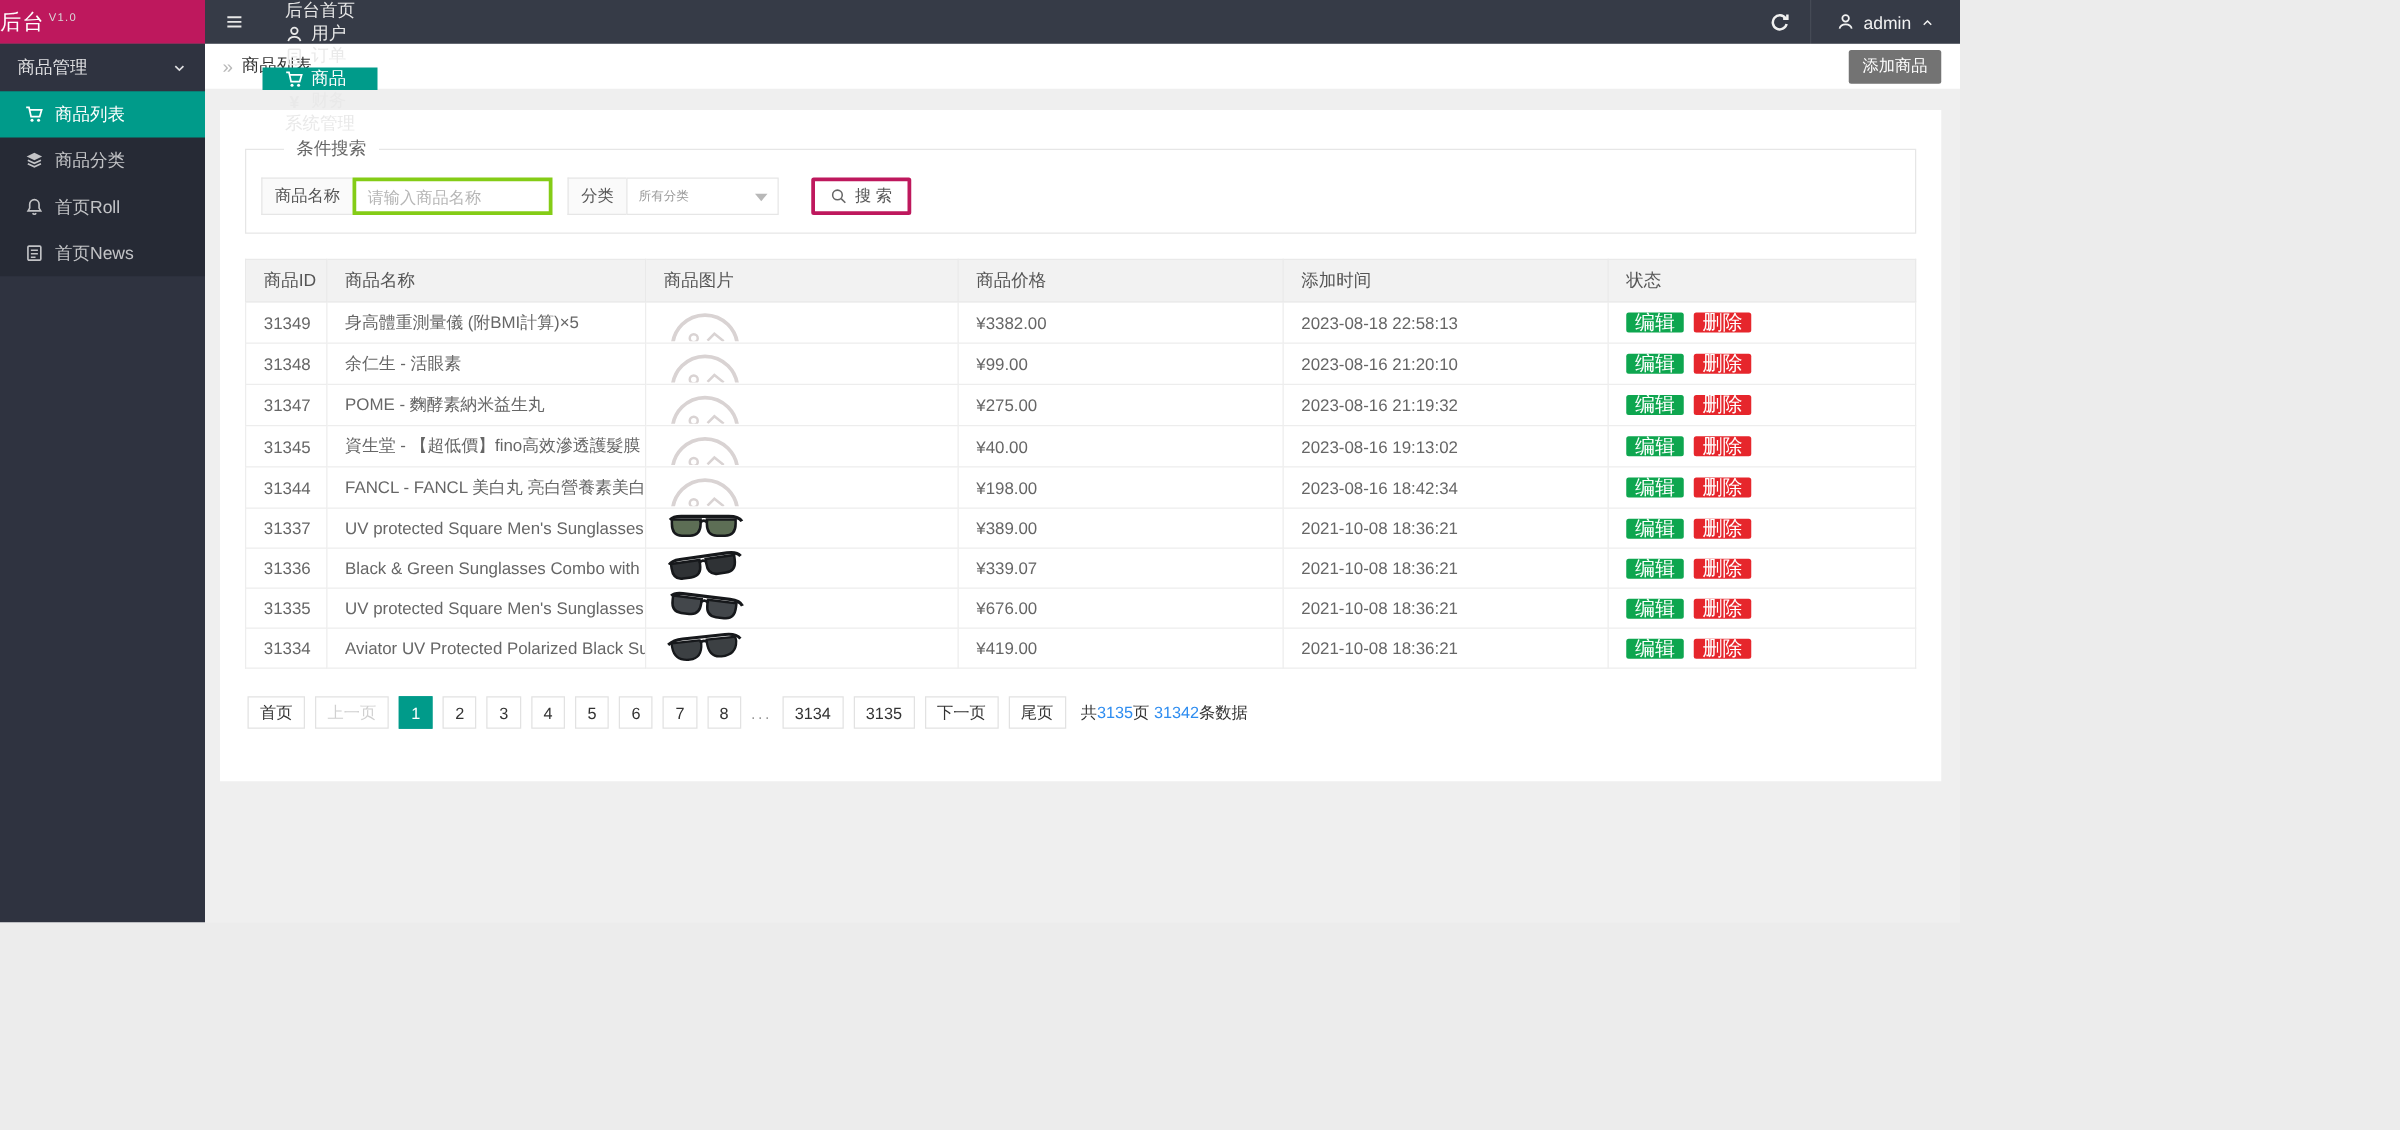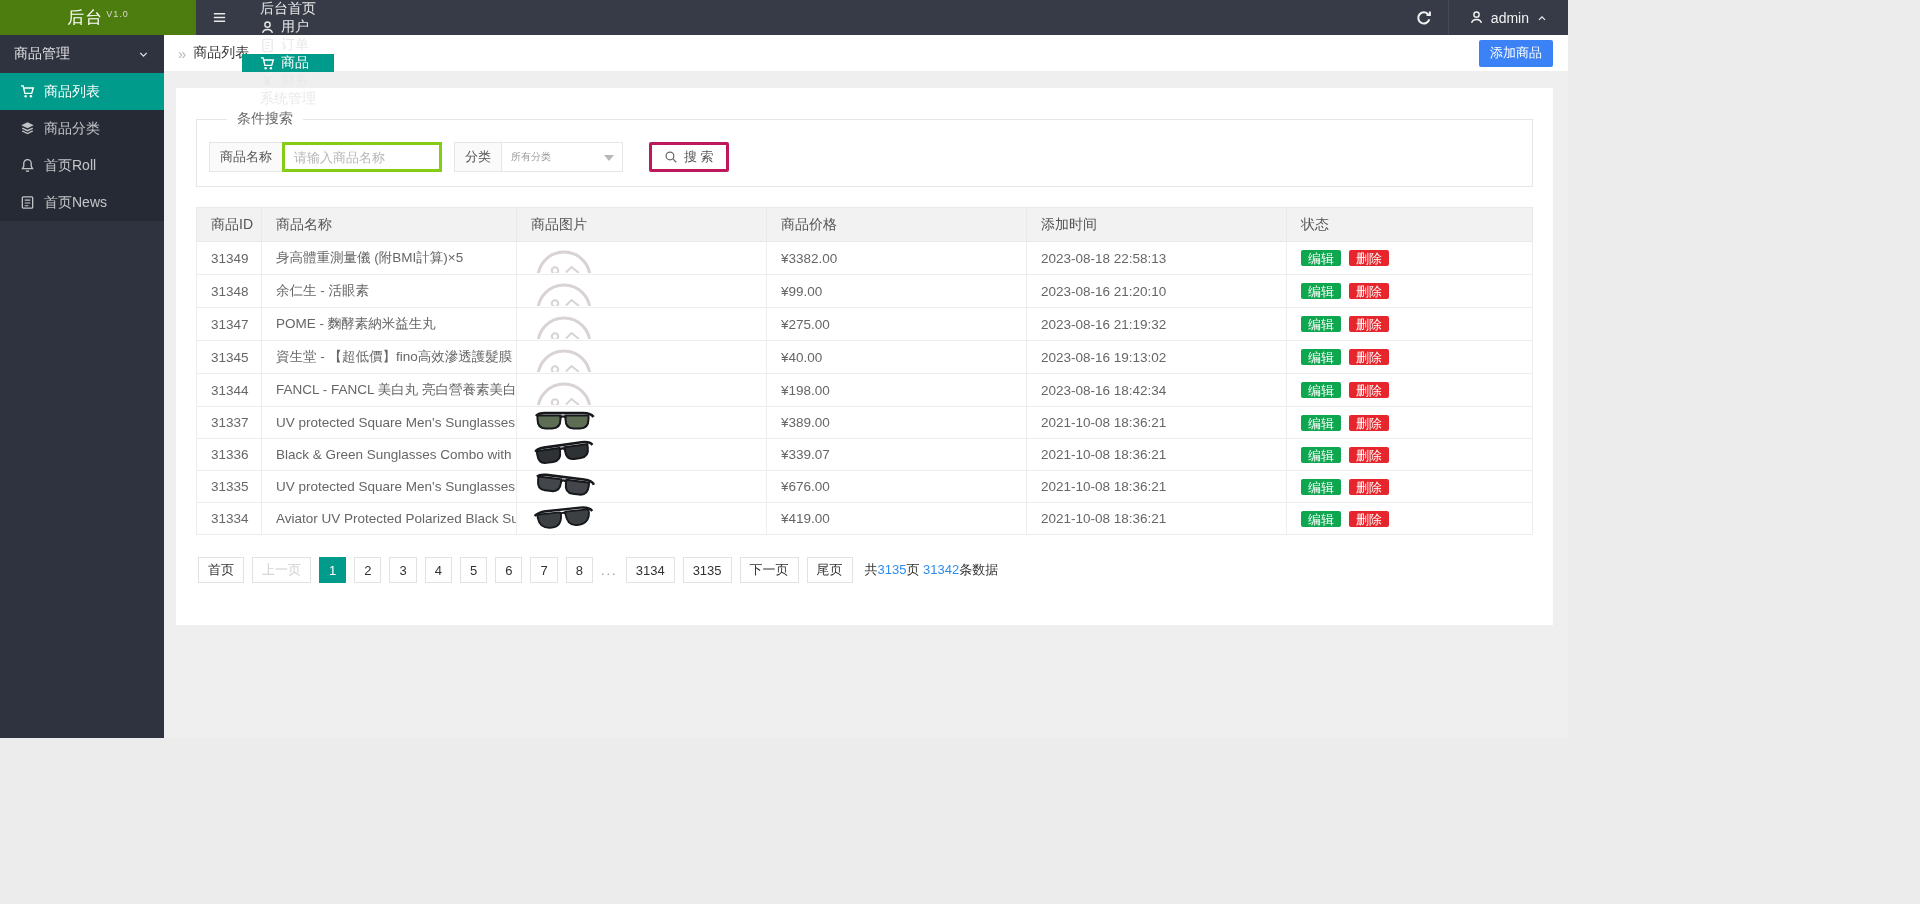--- a/index.html
+++ b/index.html
@@ -2,21 +2,21 @@
 <html><head>
 <meta charset="utf-8">
 <style>
   * { margin:0; padding:0; box-sizing:border-box; }
   html,body { width:1920px; height:904px; background:#ececec; font-family:"Liberation Sans","DejaVu Sans",sans-serif; }
   .stage { position:relative; width:1920px; height:904px; background:#ececec; overflow:hidden; }
   .app { position:absolute; top:0; left:0; width:1568px; height:738px; background:#efefef; overflow:hidden; }
 
   
   .navbar { position:relative; height:35px; background:#363b47; display:flex; align-items:stretch; color:#f2f2f2; }
-  .logo { width:196px; background:#4d7c0f; color:#fff; display:flex; align-items:center; justify-content:center; font-size:17px; letter-spacing:1px; }
+  .logo { width:164px; background:#be185d; color:#fff; display:flex; align-items:center; font-size:17px; letter-spacing:1px; }
   .logo sup { font-size:9px; margin-left:3px; color:#d8d8d8; transform:translateY(-4px); }
   .nav-burger { width:46px; display:flex; align-items:center; justify-content:center; cursor:pointer; color:#e8e8e8; }
   .nav-items { display:flex; align-items:stretch;flex-direction:column; }
   .nav-item { display:flex; align-items:center; gap:6px; padding:0 18px; font-size:14px; color:#e9e9e9; cursor:pointer; }
   .nav-item.active { background:#009b8a; color:#fff; }
   .nav-item .ni { display:inline-flex; width:15px; height:15px; align-items:center; justify-content:center; }
   .nav-item .yen { font-size:14px; font-weight:bold; }
   .nav-right { margin-left:auto; display:flex; align-items:stretch; }
   .nav-refresh { width:48px; display:flex; align-items:center; justify-content:center; cursor:pointer; color:#f0f0f0; }
   .nav-user { display:flex; align-items:center; gap:7px; padding:0 20px; border-left:1px solid rgba(255,255,255,.08); font-size:14px; cursor:pointer; }
@@ -28,21 +28,21 @@
   .side-items { background:#262a35; }
   .side-item { height:37px; display:flex; align-items:center; gap:9px; padding-left:20px; color:rgba(255,255,255,.72); font-size:14px; cursor:pointer; }
   .side-item.active { background:#009b8a; color:#fff; }
   .side-item .si { display:inline-flex; width:15px; height:15px; align-items:center; justify-content:center; }
 
   
   .main { margin-left:164px; height:703px; }
   .crumb-bar { height:36px; background:#fff; display:flex; align-items:center; padding:0 15px 0 14px; }
   .crumb-ico { color:#b9b9b9; font-size:15px; margin-right:7px; }
   .crumb-title { color:#333; font-size:14px; }
-  .add-btn { margin-left:auto; background:#3b82f6; color:#fff; border:none; font-size:13px; height:27px; padding:0 11px; border-radius:2px; cursor:pointer; font-family:inherit; }
+  .add-btn { margin-left:auto; background:#737373; color:#fff; border:none; font-size:13px; height:27px; padding:0 11px; border-radius:2px; cursor:pointer; font-family:inherit; }
 
   .content { padding:17px 15px 0 12px; }
   .card { background:#fff; padding:20px 20px 42px 20px; }
 
   
   fieldset.search { border:1px solid #e6e6e6; margin:2px 0 0 0; padding:10px 0 14px 12px; }
   fieldset.search legend { margin-left:18px; padding:0 10px; color:#666; font-size:14px; }
   .search-row { display:flex; align-items:center; gap:12px; margin-top:4px; }
   .ig { display:flex; align-items:stretch; height:30px; }
   .ig-label { display:flex; align-items:center; padding:0 10px; background:#fafafa; border:1px solid #e6e6e6; border-right:none; color:#555; font-size:13px; white-space:nowrap; }
@@ -50,21 +50,21 @@
   .ig-input::placeholder { color:#b6b6b6; }
   .ig-select { position:relative; width:122px; border:1px solid #e6e6e6; display:flex; align-items:center; padding:0 24px 0 9px; font-size:10px; color:#999; cursor:pointer; background:#fff; }
   .ig-select .arr { position:absolute; right:8px; top:12px; width:0; height:0; border-left:5px solid transparent; border-right:5px solid transparent; border-top:6px solid #b8b8b8; }
   .search-btn { margin-left:14px; height:30px; display:inline-flex; align-items:center; gap:6px; padding:0 12px; background:#fff; border:3px solid #be185d; border-radius:2px; color:#555; font-size:13px; cursor:pointer; font-family:inherit;text-align:center; }
 
   
   table.goods { width:100%; border-collapse:collapse; margin-top:20px; table-layout:fixed; }
   table.goods th { background:#f2f2f2; border:1px solid #e9e9e9; height:34px; text-align:left; padding-left:14px; font-weight:normal; color:#555; font-size:14px; }
   table.goods td { border:1px solid #ededed; height:32px; padding-left:14px; color:#666; font-size:13.5px; white-space:nowrap; overflow:hidden; background:#fff; }
   td.img-cell { padding:1px 0 1px 13px; }
-  .badge { display:inline-block; height:16px; line-height:18px; padding:0 7px; border-radius:2px; color:#fff; font-size:13px; cursor:pointer; border:none; font-family:inherit; }
+  .badge { display:inline-block; height:16px; line-height:18px; padding:0 7px; border-radius:2px; color:#fff; font-size:16px; cursor:pointer; border:none; font-family:inherit; }
   .badge.edit { background:#0ea64f; margin-right:8px; }
   .badge.del { background:#e6262c; }
 
   
   .pager { margin-top:22px; display:flex; align-items:center; padding-left:2px; }
   .pg { display:inline-flex; align-items:center; justify-content:center; min-width:26px; height:26px; padding:0 9px; margin-right:8px; border:1px solid #e2e2e2; background:#fff; color:#333; font-size:13px; cursor:pointer; }
   .pg.disabled { color:#d0d0d0; cursor:default; }
   .pg.active { background:#009b8a; border-color:#009b8a; color:#fff; cursor:default; }
   .pg-dots { margin-right:8px; color:#999; font-size:13px; letter-spacing:2px; }
   .pg-sum { margin-left:4px; font-size:13px; color:#333; }

